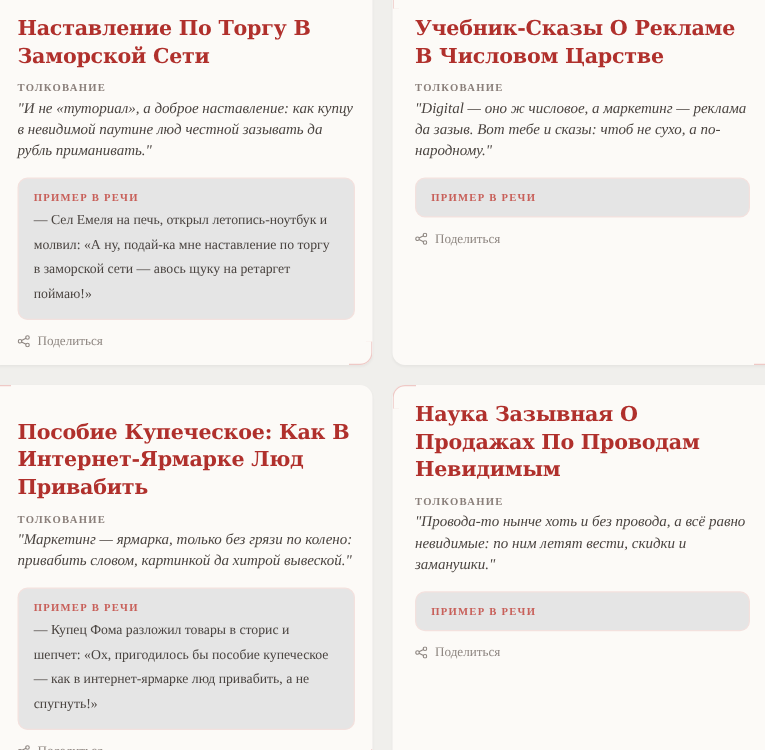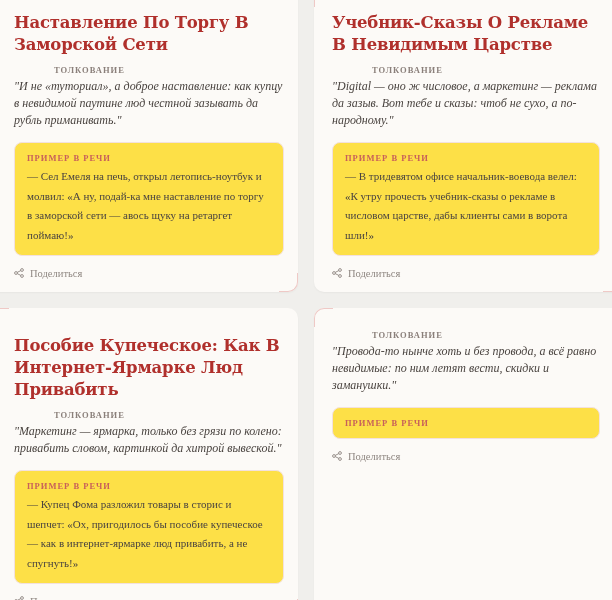--- a/index.html
+++ b/index.html
@@ -60,32 +60,31 @@
     letter-spacing: -0.2px;
   }
   .section-label {
     font-family: "Liberation Serif", "DejaVu Serif", serif;
     font-size: 8.5px;
     letter-spacing: 1px;
     color: #8a7f7a;
     font-weight: bold;
     margin-top: 9px;
     text-transform: uppercase;
-    margin-left: 40px;
   }
   .interpretation {
     font-family: "Liberation Serif", "DejaVu Serif", serif;
     font-style: italic;
     font-size: 12px;
     line-height: 17px;
     color: #4a4440;
     margin-top: 3px;
   }
   .example-box {
-    background: #fde047;
+    background: #e5e5e5;
     border-radius: 8px;
     padding: 10px 12px 10px 12px;
     margin-top: 13px;
     border: 1px solid #f3e1de;
   }
   .example-label {
     font-family: "Liberation Serif", "DejaVu Serif", serif;
     font-size: 8.5px;
     letter-spacing: 1px;
     color: #c8605a;
@@ -136,26 +135,25 @@
             <line x1="3.2" y1="4.4" x2="6.8" y2="2.6" stroke="#8f8782" stroke-width="0.9"></line>
             <line x1="3.2" y1="5.6" x2="6.8" y2="7.4" stroke="#8f8782" stroke-width="0.9"></line>
           </svg>
         <span>Поделиться</span>
       </div>
     </div>
   </div>
 
   <div class="card" style="left:314px; top:-12px; width:308px; height:304px;">
     <div class="card-inner" style="left:18px; top:24px; right:22px;">
-      <h2 class="card-title">Учебник-Сказы О Рекламе В Невидимым Царстве</h2>
+      <h2 class="card-title">Учебник-Сказы О Рекламе В Числовом Царстве</h2>
       <div class="section-label">ТОЛКОВАНИЕ</div>
       <div class="interpretation">"Digital — оно ж числовое, а маркетинг — реклама да зазыв. Вот тебе и сказы: чтоб не сухо, а по-народному."</div>
       <div class="example-box">
         <div class="example-label">ПРИМЕР В РЕЧИ</div>
-        <div class="example-text">— В тридевятом офисе начальник-воевода велел: «К утру прочесть учебник-сказы о рекламе в числовом царстве, дабы клиенты сами в ворота шли!»</div>
       </div>
       <div class="share">
         <svg viewBox="0 0 10 10">
             <circle cx="2" cy="5" r="1.4" fill="none" stroke="#8f8782" stroke-width="0.9"></circle>
             <circle cx="8" cy="2" r="1.4" fill="none" stroke="#8f8782" stroke-width="0.9"></circle>
             <circle cx="8" cy="8" r="1.4" fill="none" stroke="#8f8782" stroke-width="0.9"></circle>
             <line x1="3.2" y1="4.4" x2="6.8" y2="2.6" stroke="#8f8782" stroke-width="0.9"></line>
             <line x1="3.2" y1="5.6" x2="6.8" y2="7.4" stroke="#8f8782" stroke-width="0.9"></line>
           </svg>
         <span>Поделиться</span>
@@ -180,20 +178,21 @@
             <line x1="3.2" y1="4.4" x2="6.8" y2="2.6" stroke="#8f8782" stroke-width="0.9"></line>
             <line x1="3.2" y1="5.6" x2="6.8" y2="7.4" stroke="#8f8782" stroke-width="0.9"></line>
           </svg>
         <span>Поделиться</span>
       </div>
     </div>
   </div>
 
   <div class="card" style="left:314px; top:308px; width:308px; height:310px;">
     <div class="card-inner" style="left:18px; top:13px; right:22px;">
+      <h2 class="card-title">Наука Зазывная О Продажах По Проводам Невидимым</h2>
       <div class="section-label">ТОЛКОВАНИЕ</div>
       <div class="interpretation">"Провода-то нынче хоть и без провода, а всё равно невидимые: по ним летят вести, скидки и заманушки."</div>
       <div class="example-box">
         <div class="example-label">ПРИМЕР В РЕЧИ</div>
       </div>
       <div class="share">
         <svg viewBox="0 0 10 10">
             <circle cx="2" cy="5" r="1.4" fill="none" stroke="#8f8782" stroke-width="0.9"></circle>
             <circle cx="8" cy="2" r="1.4" fill="none" stroke="#8f8782" stroke-width="0.9"></circle>
             <circle cx="8" cy="8" r="1.4" fill="none" stroke="#8f8782" stroke-width="0.9"></circle>

